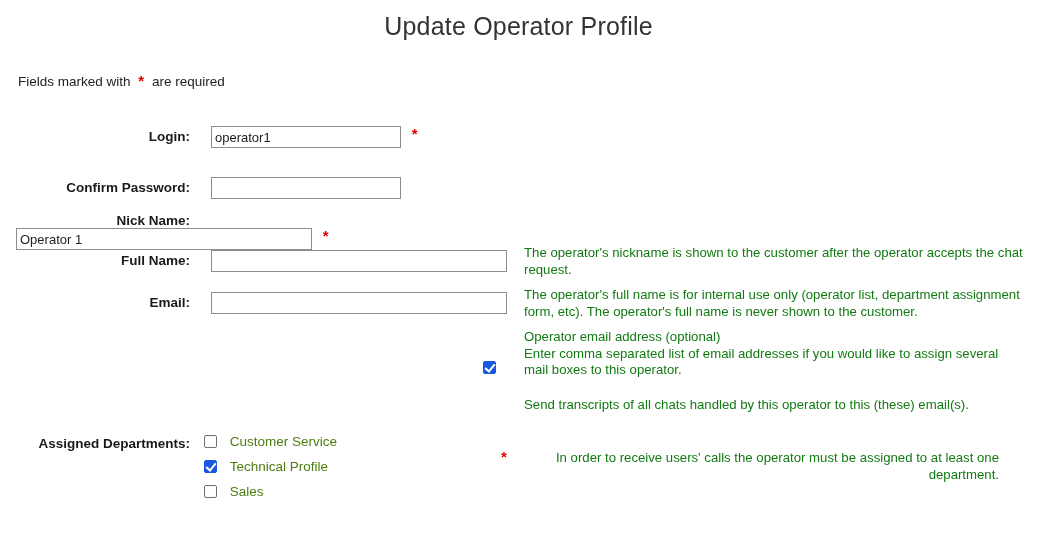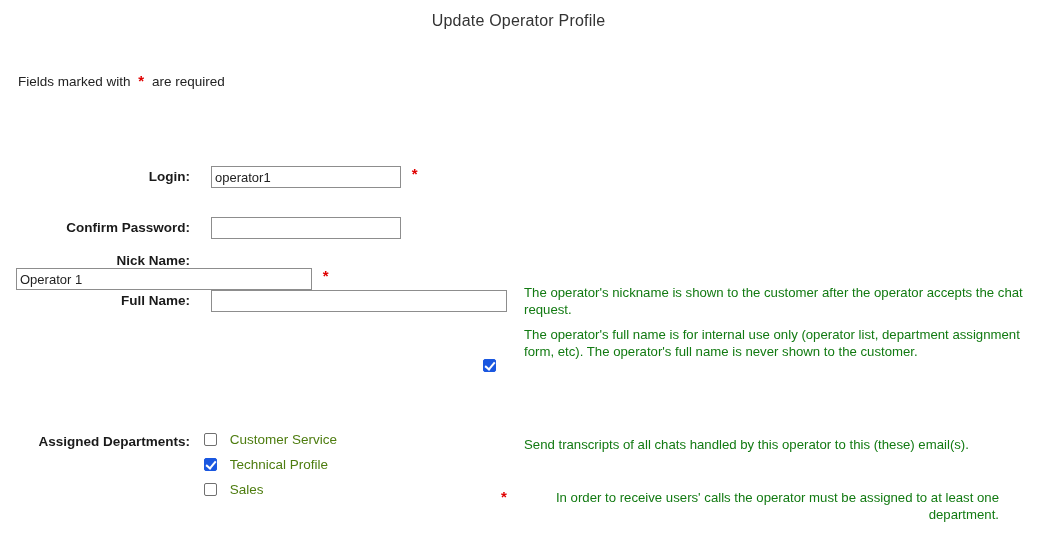--- a/index.html
+++ b/index.html
@@ -11,21 +11,21 @@
     width: 1037px;
     height: 543px;
     font-family: "Liberation Sans", sans-serif;
     font-size: 13.5px;
     color: #222222;
     overflow: hidden;
     position: relative;
   }
   .page-title {
     text-align: center;
-    font-size: 16px;
+    font-size: 25px;
     color: #333333;
     font-weight: normal;
     margin: 12px 0 0 0;
     padding: 0;
     letter-spacing: 0.2px;
   }
   .required-note {
     position: absolute;
     left: 18px;
     top: 72px;
@@ -36,21 +36,20 @@
     color: #e00000;
     font-weight: bold;
     font-size: 15px;
     padding: 0 4px;
   }
   .form {
     position: absolute;
     top: 126px;
     left: 0;
     width: 1037px;
-    margin-top: 40px;
   }
   .row {
     display: flex;
     align-items: flex-start;
     margin-bottom: 0;
   }
   .label-cell {
     width: 195px;
     text-align: right;
     font-weight: bold;
@@ -170,20 +169,30 @@
   </div>
 
   <div class="row" style="height:42px;">
     <div class="label-cell">Full Name:</div>
     <div class="field-cell">
       <input type="text" class="w-long" value="" style="">
     </div>
     <div class="hint hint-col" style="top:161px;">The operator's full name is for internal use only (operator list, department assignment form, etc). The operator's full name is never shown to the customer.</div>
   </div>
 
+  <div class="row" style="height:42px;">
+    <div class="label-cell">Email:</div>
+    <div class="field-cell">
+      <input type="text" class="w-long" value="" style="">
+    </div>
+    <div class="hint hint-col" style="top:203px;">
+      <div>Operator email address (optional)</div>
+      <div>Enter comma separated list of email addresses if you would like to assign several mail boxes to this operator.</div>
+    </div>
+  </div>
 
   <div class="row" style="height:30px; padding-top:23px;">
     <div class="label-cell"></div>
     <div class="field-cell" style="width:288px;">
       <div style="position:absolute; left:288px; top:2px;">
         <input type="checkbox" class="checkbox" id="cb-transcripts" checked="" style="">
       </div>
     </div>
     <div class="hint hint-col" style="top:271px;">Send transcripts of all chats handled by this operator to this (these) email(s).</div>
   </div>

